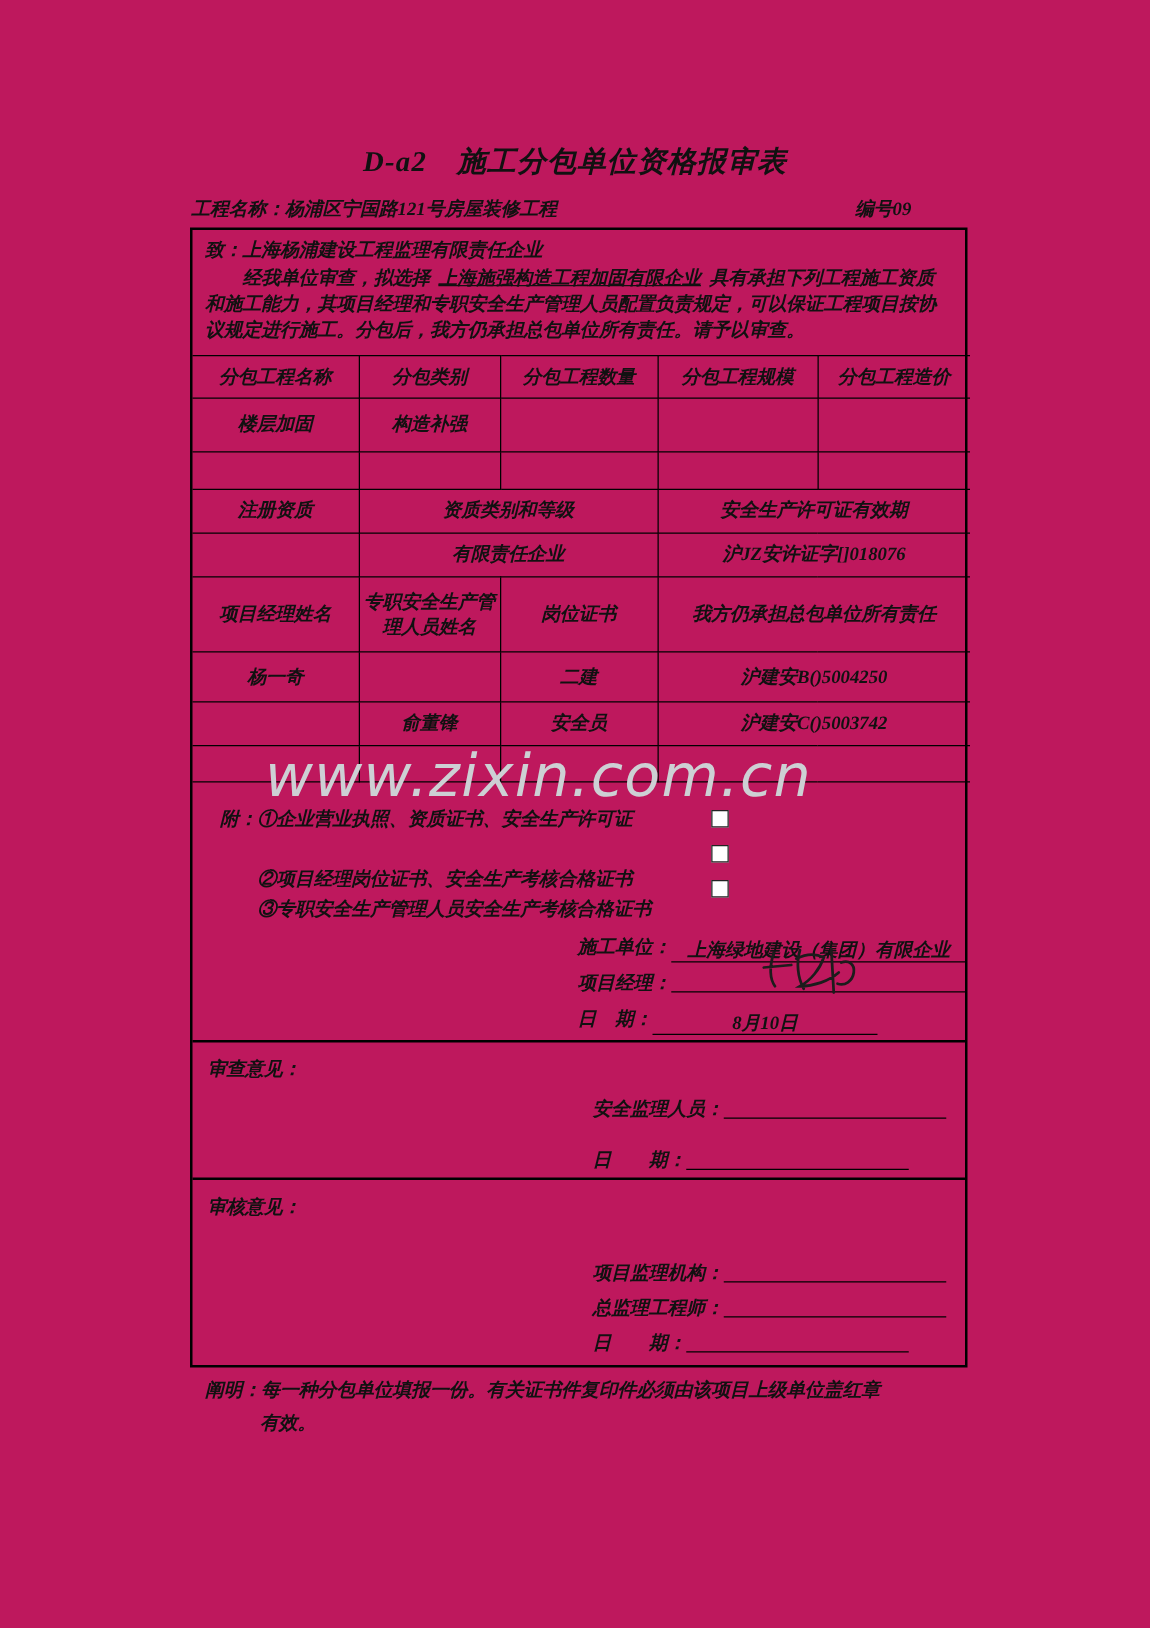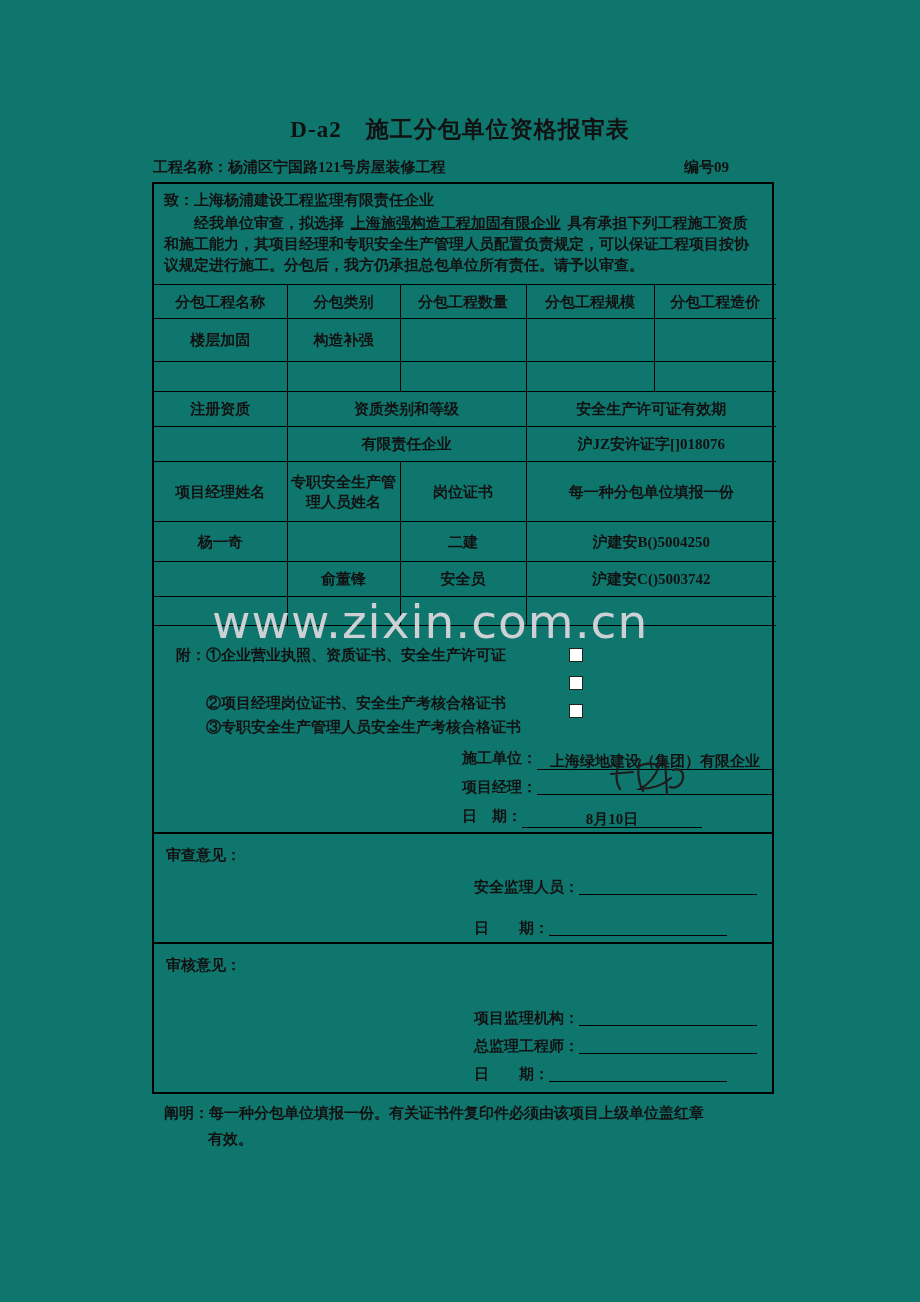--- a/index.html
+++ b/index.html
@@ -1,20 +1,20 @@
 <!DOCTYPE html>
 <html><head>
 <meta charset="utf-8">
 <style>
   * { margin:0; padding:0; box-sizing:border-box; }
   html, body { background:#ffffff; }
   .page {
-    position:relative; width:920px; height:1302px; background:#0f766e;
+    position:relative; width:920px; height:1302px; background:#be185d;
     color:#111; font-family:"Liberation Serif","DejaVu Serif",serif;
-    font-weight:bold; overflow:hidden;
+    font-weight:bold; overflow:hidden;font-style:italic;
   }
   .title { position:absolute; top:114px; left:0; width:100%; text-align:center; font-size:23px; letter-spacing:1px; }
   .header-row { position:absolute; top:158px; left:153px; width:620px; display:flex; justify-content:space-between; font-size:15px; }
   .doc-number { padding-right:44px; }
   .doc { position:absolute; top:182px; left:152px; width:622px; border:2px solid #000; }
   .intro { height:100px; padding:7px 10px 0 10px; font-size:15px; }
   .intro .para { line-height:21px; text-indent:2em; margin-top:3px; }
   .company { text-decoration:underline; padding:0 3px; }
   table.grid { width:100%; border-collapse:collapse; table-layout:fixed; }
   table.grid td { border:1.5px solid #000; text-align:center; vertical-align:middle; font-size:15px; padding:2px 3px; line-height:20px; }
@@ -93,21 +93,21 @@
       </tr>
       <tr style="height:35px">
         <td></td>
         <td colspan="2">有限责任企业</td>
         <td colspan="2">沪JZ安许证字[]018076</td>
       </tr>
       <tr style="height:60px">
         <td>项目经理姓名</td>
         <td>专职安全生产管理人员姓名</td>
         <td>岗位证书</td>
-        <td colspan="2">每一种分包单位填报一份</td>
+        <td colspan="2">我方仍承担总包单位所有责任</td>
       </tr>
       <tr style="height:40px">
         <td>杨一奇</td>
         <td></td>
         <td>二建</td>
         <td colspan="2">沪建安B()5004250</td>
       </tr>
       <tr style="height:35px">
         <td></td>
         <td>俞董锋</td>

